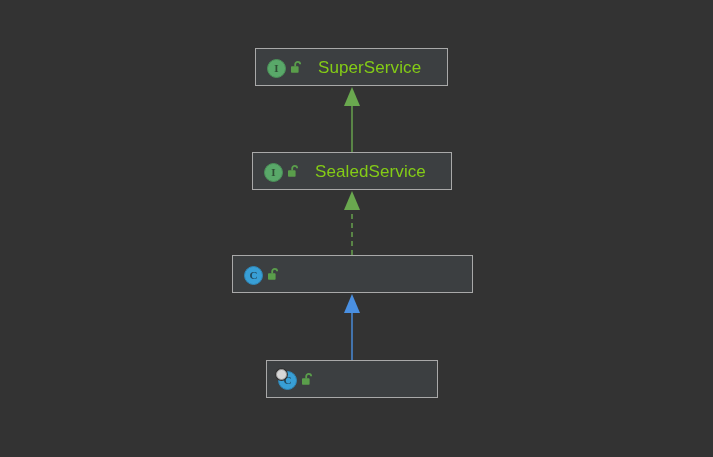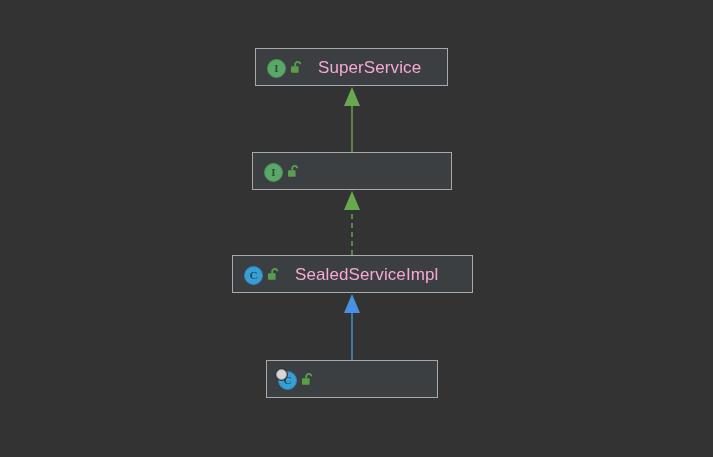--- a/index.html
+++ b/index.html
@@ -97,21 +97,21 @@
   }
 
   .icon-lock {
     width: 15px;
     height: 15px;
     margin-left: 5px;
     flex: 0 0 auto;
   }
 
   .node-label {
-    color: #f9a8d4;
+    color: #84cc16;
     font-size: 17px;
     line-height: 1;
     margin-left: 14px;
     letter-spacing: 0.1px;
   }
 </style>
 </head>
 <body>
 
 <div id="diagram-canvas">
@@ -154,35 +154,35 @@
       <span class="icon-type interface">
         <span class="disc">I</span>
       </span>
       <span class="icon-lock">
         <svg viewBox="0 0 15 15" width="15" height="15">
           <path d="M6.2 6.4 V4.3 a2.5 2.5 0 0 1 5 0" fill="none" stroke="#5a9e4b" stroke-width="1.8"></path>
           <rect x="2" y="6.2" width="7.6" height="6.6" rx="0.8" fill="#5a9e4b"></rect>
         </svg>
       </span>
     </span>
+    <span class="node-label">SealedService</span>
   </div>
 
   <div class="node" style="left:232px; top:255px; width:241px;">
     <span class="node-icons">
       <span class="icon-type class">
         <span class="disc">C</span>
       </span>
       <span class="icon-lock">
         <svg viewBox="0 0 15 15" width="15" height="15">
           <path d="M6.2 6.4 V4.3 a2.5 2.5 0 0 1 5 0" fill="none" stroke="#5a9e4b" stroke-width="1.8"></path>
           <rect x="2" y="6.2" width="7.6" height="6.6" rx="0.8" fill="#5a9e4b"></rect>
         </svg>
       </span>
     </span>
-    <span class="node-label">SealedServiceImpl</span>
   </div>
 
   <div class="node" style="left:266px; top:360px; width:172px;">
     <span class="node-icons">
       <span class="icon-type class">
         <span class="disc">C</span>
         <span class="badge"></span>
       </span>
       <span class="icon-lock">
         <svg viewBox="0 0 15 15" width="15" height="15">

